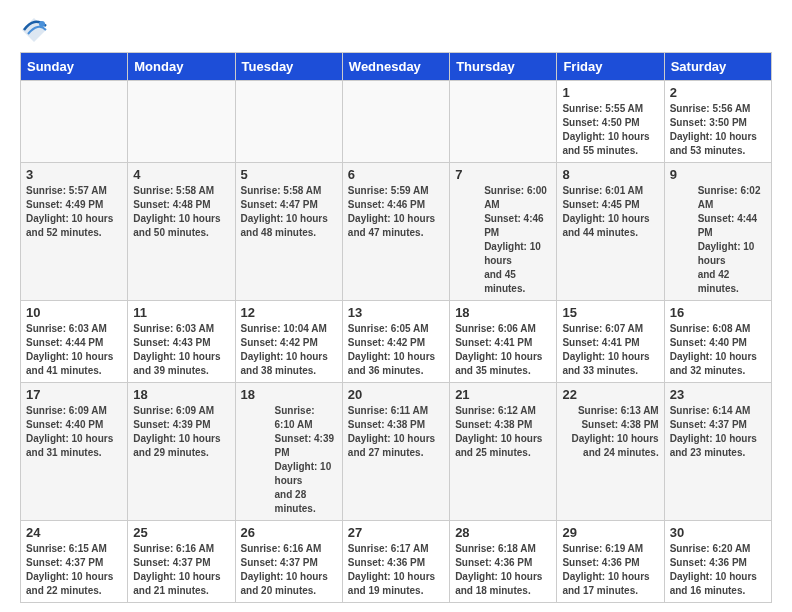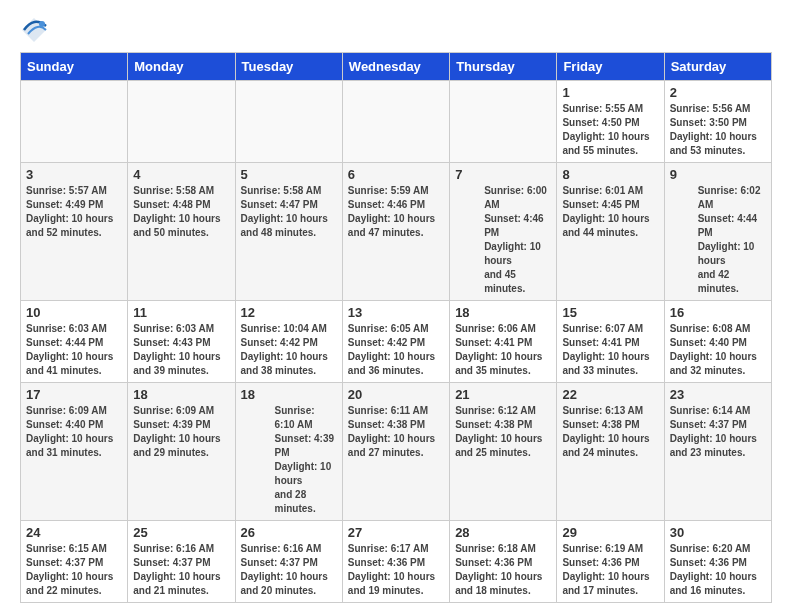--- a/index.html
+++ b/index.html
@@ -213,21 +213,21 @@
           </td>
           <td>
             <div class="day-num">21</div>
             <div class="day-info" style="white-space: pre-line;">Sunrise: 6:12 AM
 Sunset: 4:38 PM
 Daylight: 10 hours
 and 25 minutes.</div>
           </td>
           <td>
             <div class="day-num">22</div>
-            <div class="day-info" style="white-space: pre-line;">Sunrise: 6:13 AM
+            <div class="day-info" style="white-space: pre-line; text-align: right;">Sunrise: 6:13 AM
 Sunset: 4:38 PM
 Daylight: 10 hours
 and 24 minutes.</div>
           </td>
           <td>
             <div class="day-num">23</div>
             <div class="day-info" style="white-space: pre-line;">Sunrise: 6:14 AM
 Sunset: 4:37 PM
 Daylight: 10 hours
 and 23 minutes.</div>

